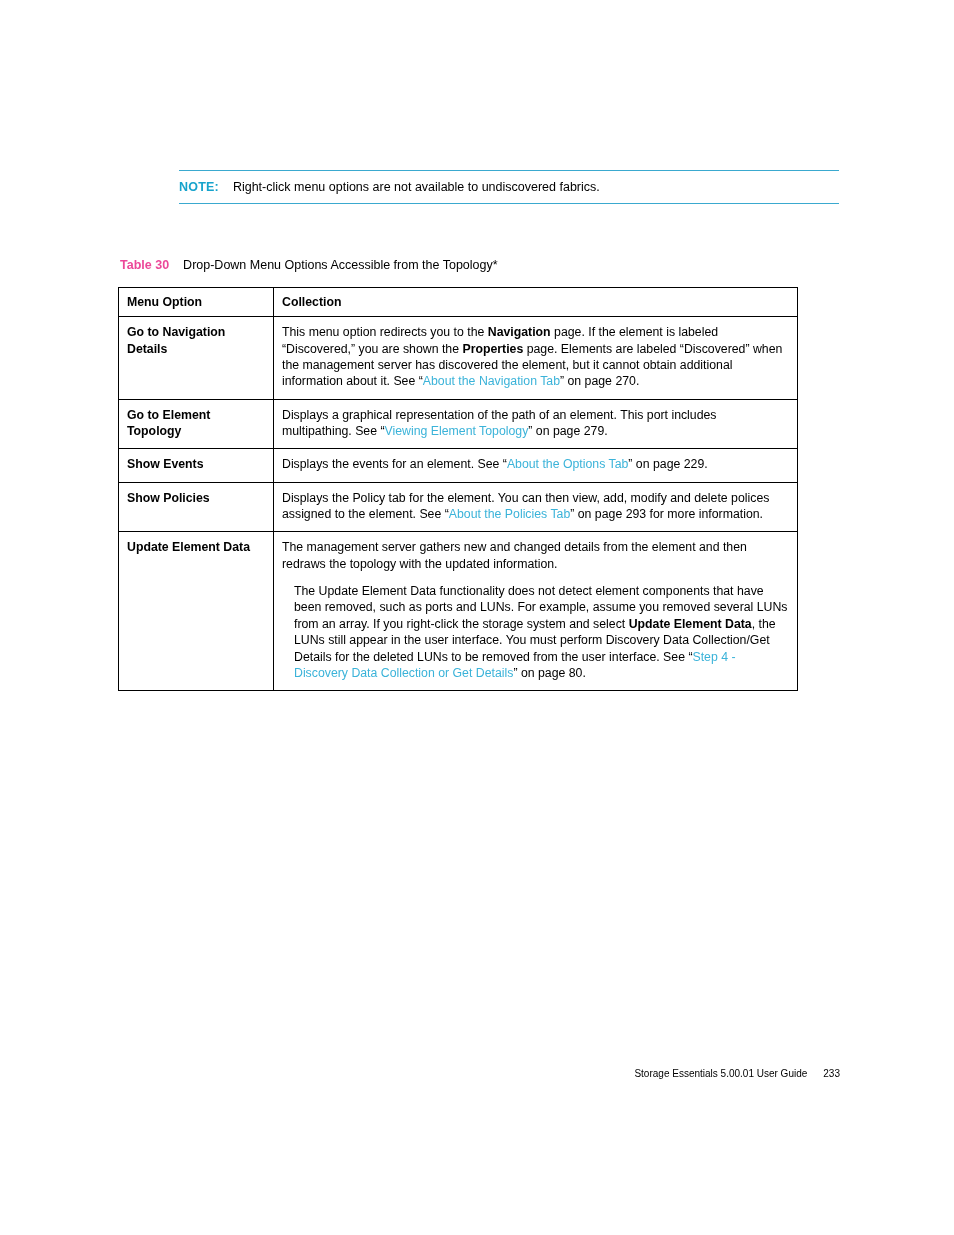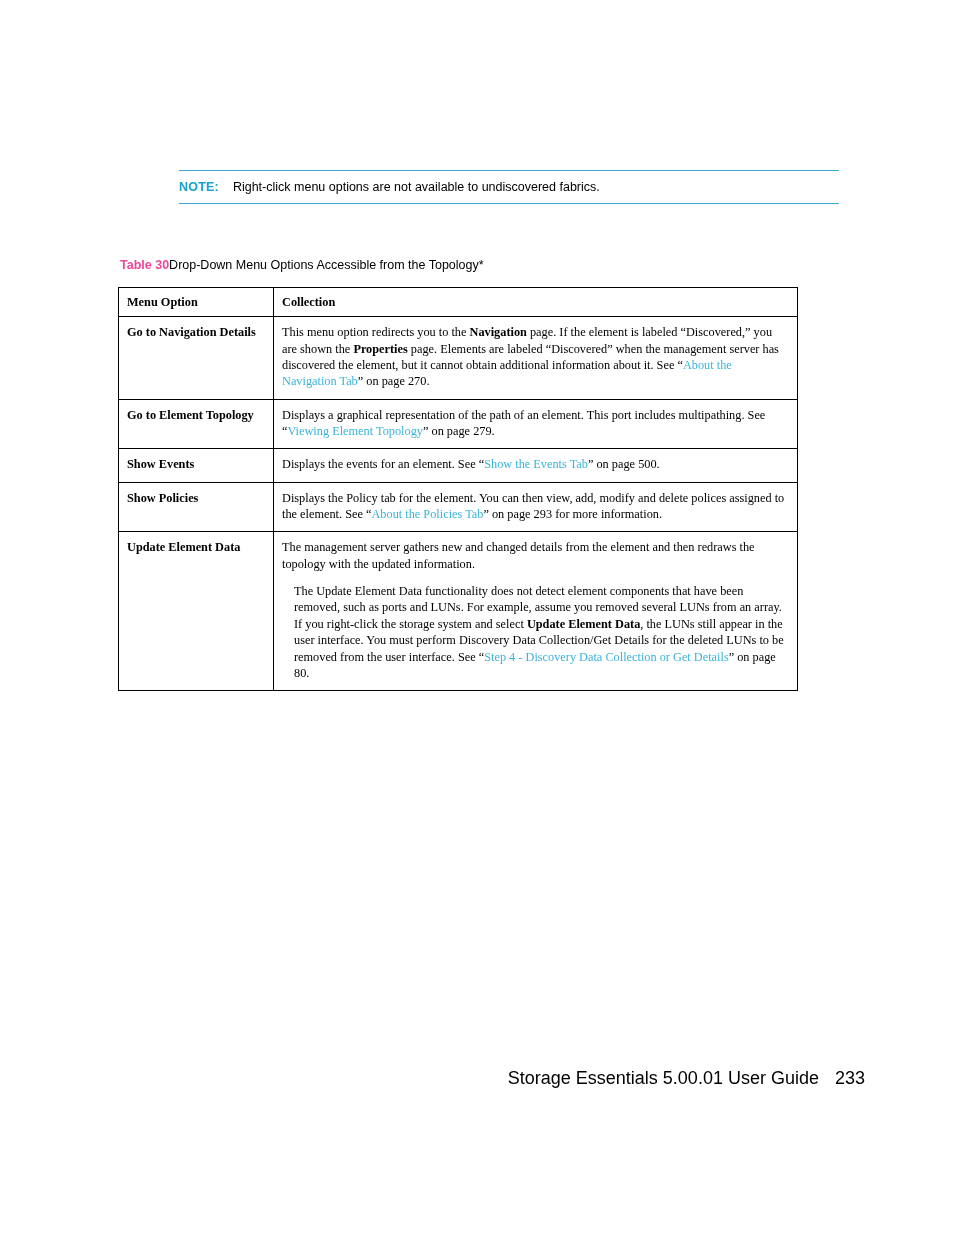--- a/index.html
+++ b/index.html
@@ -56,38 +56,38 @@
     top: 258px;
     font-size: 12.5px;
     white-space: nowrap;
   }
   .caption-num {
     color: #ec4899;
     font-weight: bold;
   }
   .caption-text {
     color: #000;
+    margin-left: 14px;
   }
 
   
   table.opts {
     position: absolute;
     left: 118px;
     top: 287px;
     width: 680px;
     border-collapse: collapse;
     font-size: 12.3px;
   }
   table.opts td, table.opts th {
     border: 1px solid #000;
     vertical-align: top;
     padding: 7px 8px 9px 8px;
     text-align: left;
     line-height: 1.33;
-    font-family: Liberation Serif, serif;
   }
   table.opts th {
     font-weight: bold;
     font-size: 12.3px;
     padding-top: 6px;
     padding-bottom: 6px;
   }
   td.col-opt, th.col-opt {
     width: 138px;
   }
@@ -108,23 +108,23 @@
     font-weight: bold;
   }
 
   
   .footer {
     position: absolute;
     left: 0;
     top: 1068px;
     width: 954px;
     text-align: right;
-    padding-right: 89px;
+    padding-right: 114px;
     box-sizing: border-box;
-    font-size: 18px;
+    font-size: 10px;
     color: #000;
   }
   .footer .pg {
     margin-left: 16px;
   }
 </style>
 </head>
 <body>
 
 <div class="page">
@@ -157,21 +157,21 @@
         </tr>
         <tr>
           <td class="col-opt">Go to Element Topology</td>
           <td class="col-desc">
             <p><span>Displays a graphical representation of the path of an element. This port includes multipathing. See “</span><span class="lnk">Viewing Element Topology</span><span>” on page 279.</span></p>
           </td>
         </tr>
         <tr>
           <td class="col-opt">Show Events</td>
           <td class="col-desc">
-            <p><span>Displays the events for an element. See “</span><span class="lnk">Show the Events Tab</span><span>” on page 500.</span></p>
+            <p><span>Displays the events for an element. See “</span><span class="lnk">About the Options Tab</span><span>” on page 229.</span></p>
           </td>
         </tr>
         <tr>
           <td class="col-opt">Show Policies</td>
           <td class="col-desc">
             <p><span>Displays the Policy tab for the element. You can then view, add, modify and delete polices assigned to the element. See “</span><span class="lnk">About the Policies Tab</span><span>” on page 293 for more information.</span></p>
           </td>
         </tr>
         <tr>
           <td class="col-opt">Update Element Data</td>

